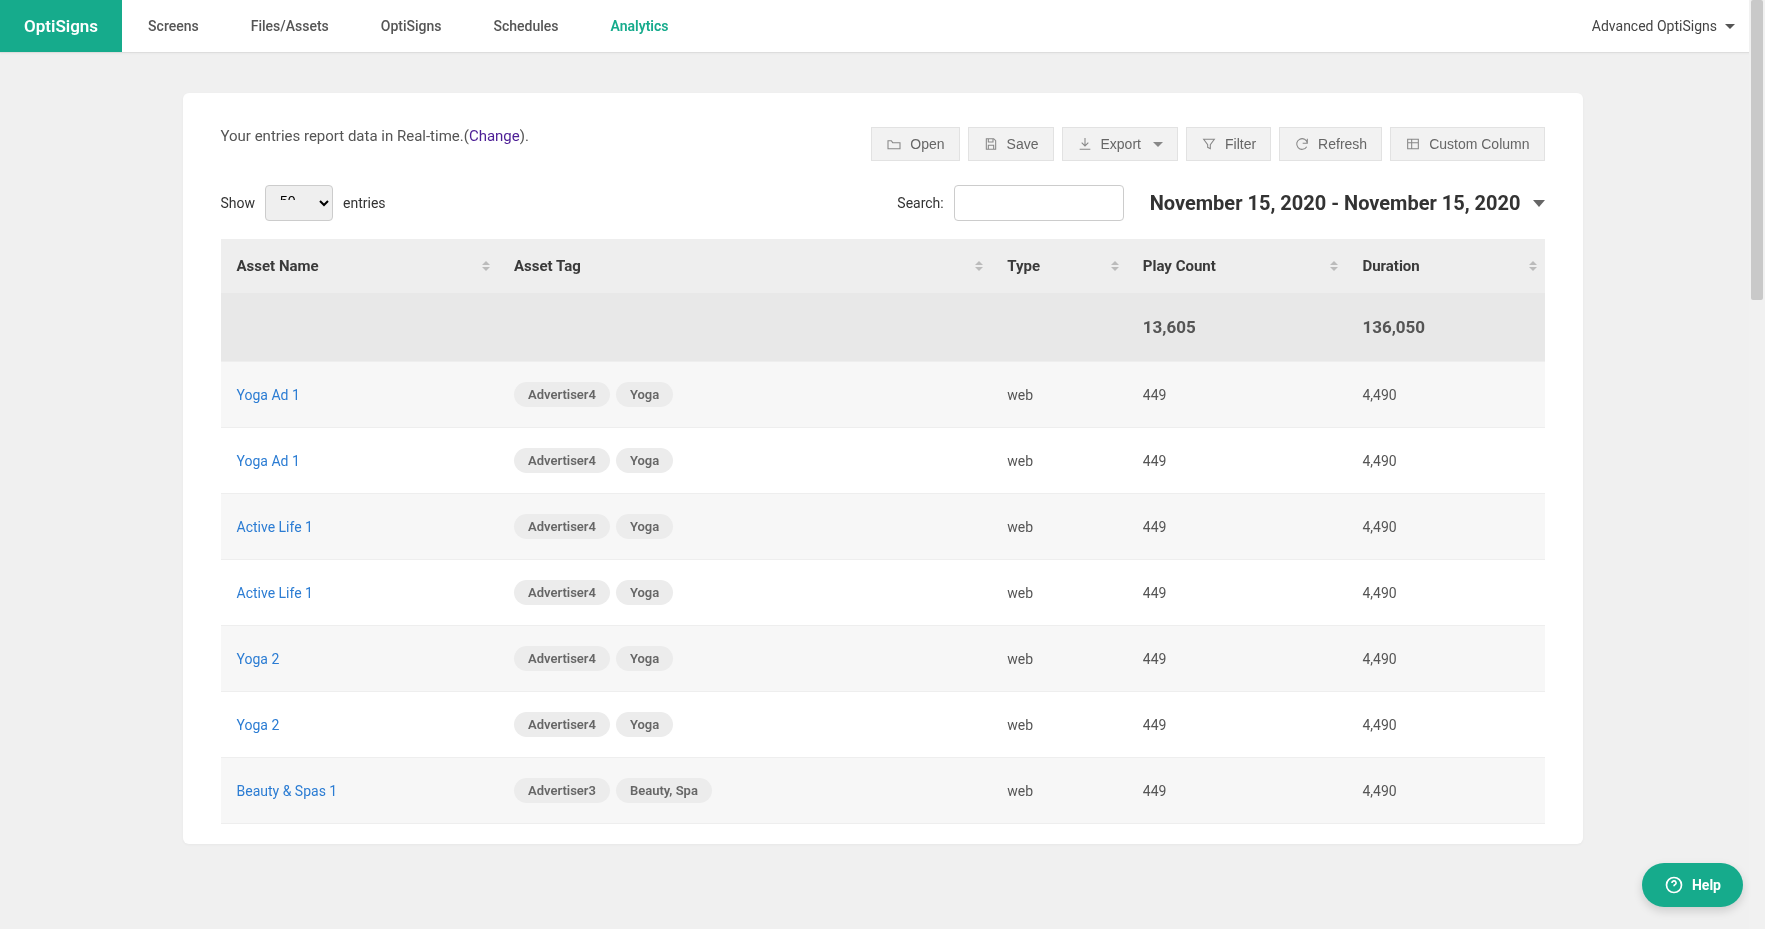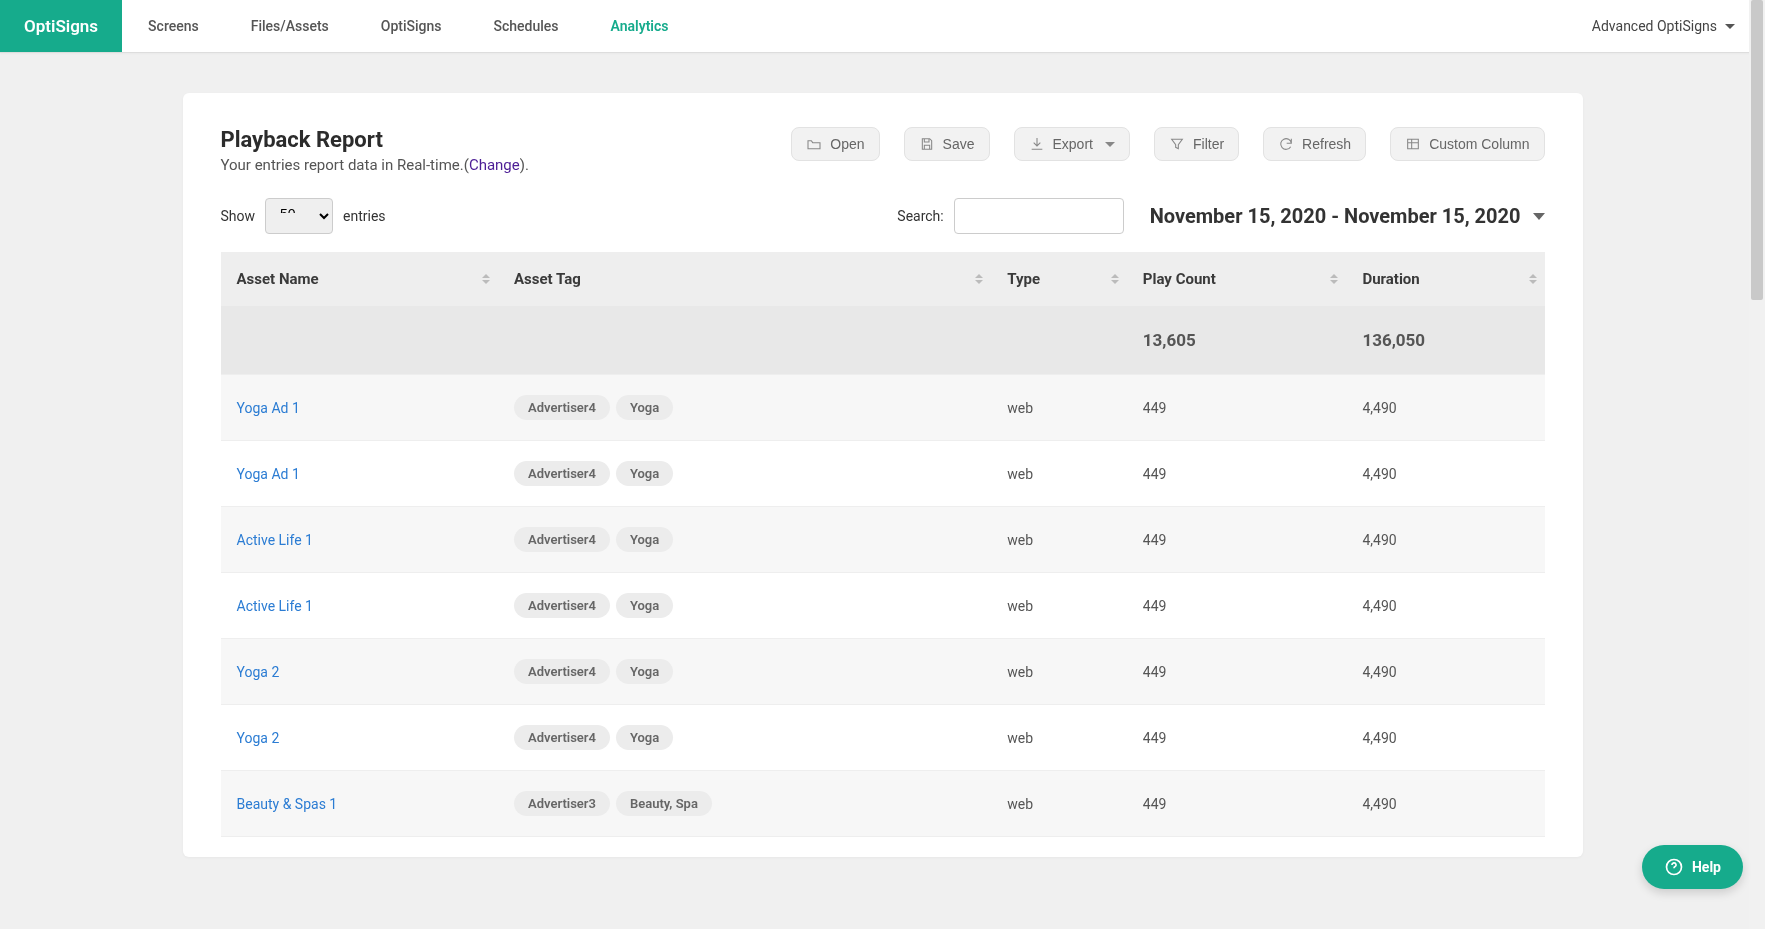--- a/index.html
+++ b/index.html
@@ -66,29 +66,28 @@
   align-items: flex-start;
   padding: 0 38px 24px 38px;
 }
 .page-title { font-size: 22px; font-weight: 700; color: #2c2c2c; margin-bottom: 4px;}
 .page-sub { color: #555; font-size: 15px;}
 .page-sub .link { color: #4c1d95; cursor: pointer; }
 .toolbar { display: flex; gap: 8px; }
 .tb-btn {
   background: #f2f2f2;
   border: 1px solid #e2e2e2;
-  border-radius: 8px;
+  border-radius: 0;
   padding: 8px 14px;
   color: #666;
   display: inline-flex;
   align-items: center;
   gap: 8px;
   cursor: pointer;
   font-size: 14px;
-  margin-left: 16px;
 }
 .tb-btn svg { width: 16px; height: 16px; stroke: #888; fill: none; stroke-width: 1.6; }
 .filter-row {
   display: flex;
   align-items: center;
   padding: 0 38px 18px 38px;
   gap: 10px;
 }
 .filter-left { display:flex; align-items:center; gap:10px;}
 .filter-row select {
@@ -149,21 +148,21 @@
   background:#ececec;
   border-radius: 16px;
   padding:5px 14px;
   color:#666;
   font-weight:600;
   font-size: 13px;
   margin-right: 6px;
 }
 .help-fab {
   position: fixed;
-  bottom: 40px; right: 22px;
+  bottom: 22px; right: 22px;
   background: #16ab8c;
   color: #fff;
   border-radius: 28px;
   padding: 12px 22px;
   display:flex; align-items:center; gap:8px;
   font-weight:700;
   cursor:pointer;
   box-shadow: 0 4px 10px rgba(0,0,0,0.15);
 }
 .help-fab svg { width:20px;height:20px;stroke:#fff;fill:none;stroke-width:2;}
@@ -194,21 +193,20 @@
     </div>
   <div class="nav-right">
     <span>Advanced OptiSigns</span>
     <span class="caret-down"></span>
   </div>
 </nav>
 
 <div class="page">
   <div class="page-header">
     <div>
-      <div class="page-title">Playback Report</div>
       <div class="page-sub">
         <span>Your entries report data in Real-time.(</span><span class="link">Change</span><span>).</span>
       </div>
     </div>
     <div class="toolbar">
       <button class="tb-btn">
         <svg viewBox="0 0 24 24">
             <path d="M3 7h5l2 3h11v9H3z"></path>
           </svg>
         <span>Open</span>

